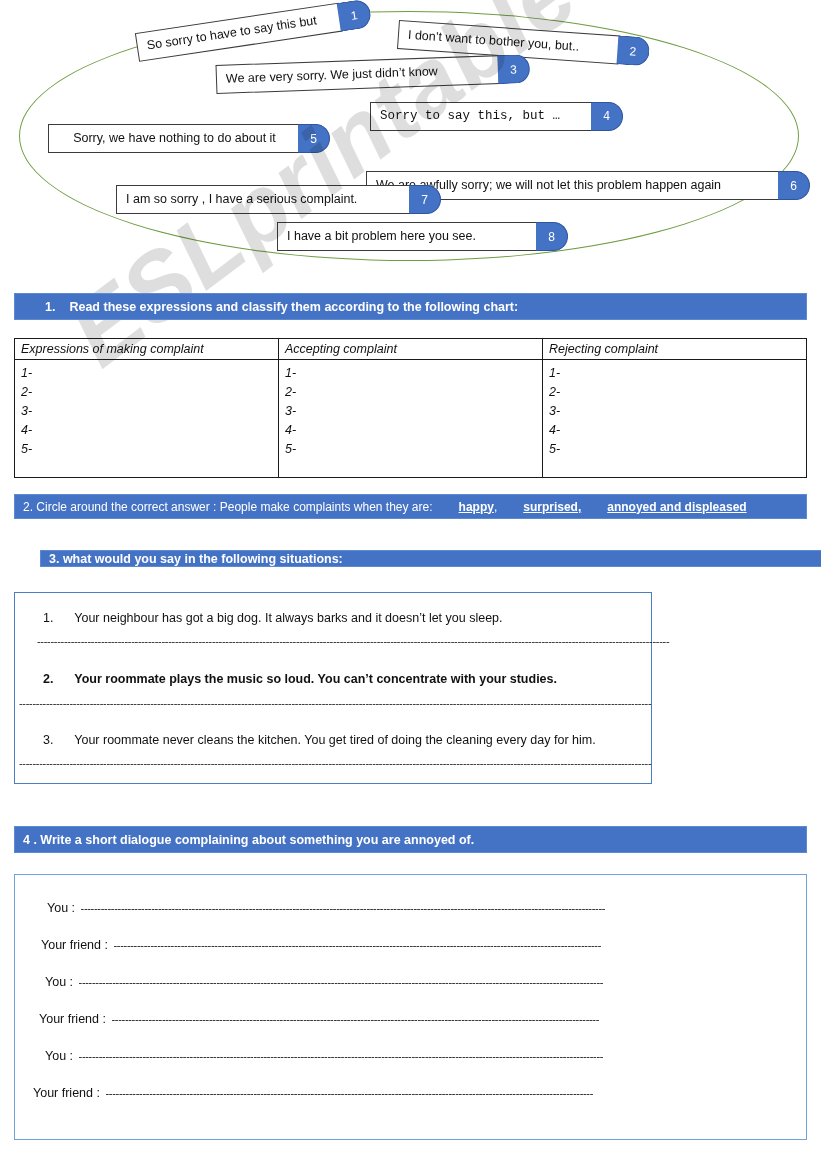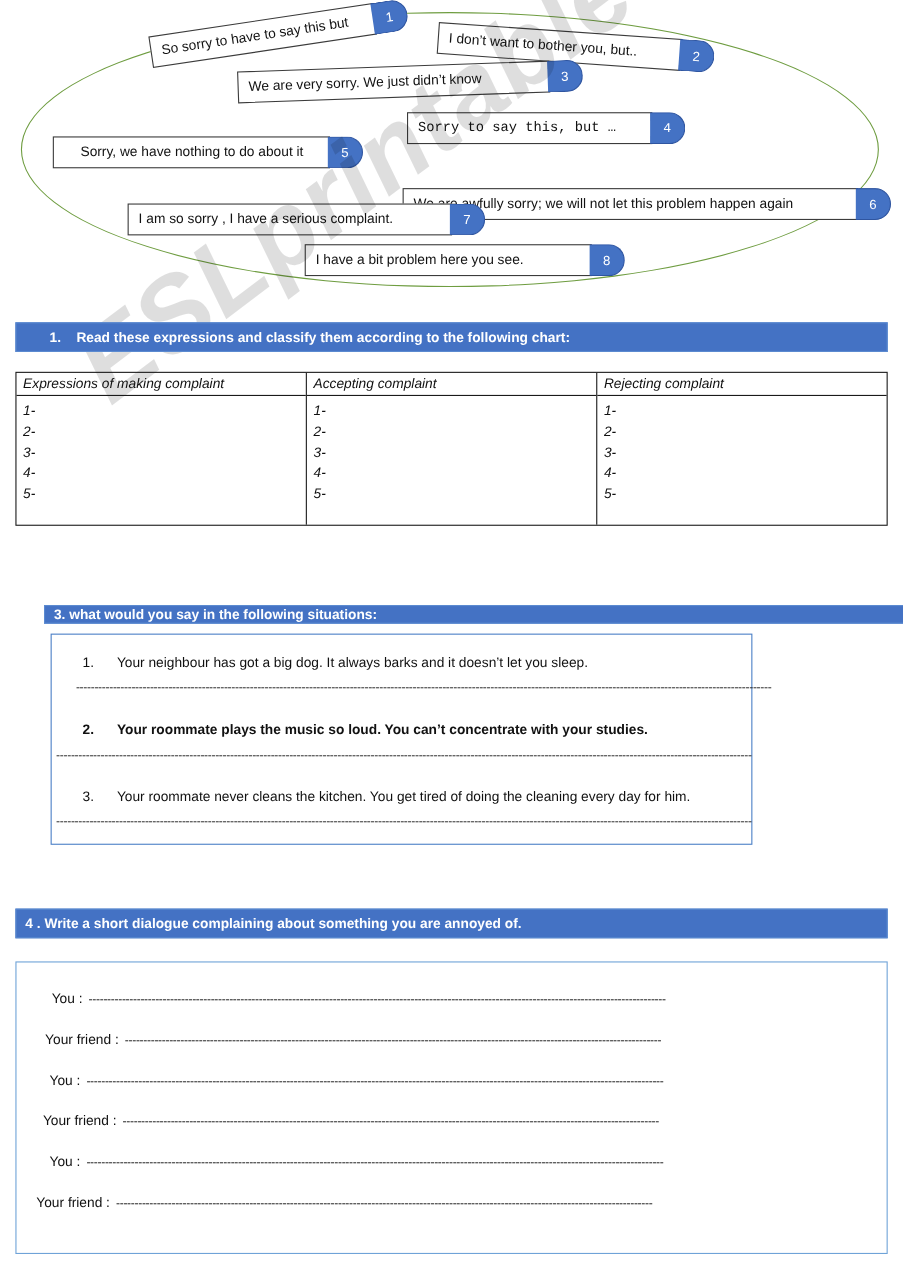--- a/index.html
+++ b/index.html
@@ -171,28 +171,27 @@
     padding: 4px 0 0 6px;
     font-size: 12.5px;
     line-height: 19px;
     color: #111;
   }
 
   
   #sec3box {
     position: absolute;
     left: 14px;
-    top: 576px;
+    top: 592px;
     width: 638px;
     height: 192px;
     border: 1px solid #4a7fc6;
     box-sizing: border-box;
     z-index: 6;
     background: transparent;
-    margin-left: 32px;
   }
   .situation {
     position: absolute;
     font-size: 12.5px;
     color: #111;
     white-space: nowrap;
   }
   .situation .snum { display: inline-block; width: 28px; padding-left: 28px; }
   .dashline {
     position: absolute;
@@ -321,20 +320,30 @@
       <div class="rows">
         <div>1-</div>
         <div>2-</div>
         <div>3-</div>
         <div>4-</div>
         <div>5-</div>
       </div>
     </div>
   </div>
 
+  <div class="bluebar" id="bar2">
+    <span>2. Circle around the correct answer : People make complaints when they are:</span>
+    <span class="gap">&nbsp;</span>
+    <span class="ul-answer">happy</span>
+    <span>,</span>
+    <span class="gap">&nbsp;</span>
+    <span class="ul-answer">surprised,</span>
+    <span class="gap">&nbsp;</span>
+    <span class="ul-answer">annoyed and displeased</span>
+  </div>
 
   <div class="bluebar" id="bar3">
     <span>3. what would you say in the following situations:</span>
   </div>
 
   <div id="sec3box">
     <div class="situation" id="sit1">
       <span class="snum">1.</span>
       <span>Your neighbour has got a big dog. It always barks and it doesn’t let you sleep.</span>
     </div>

